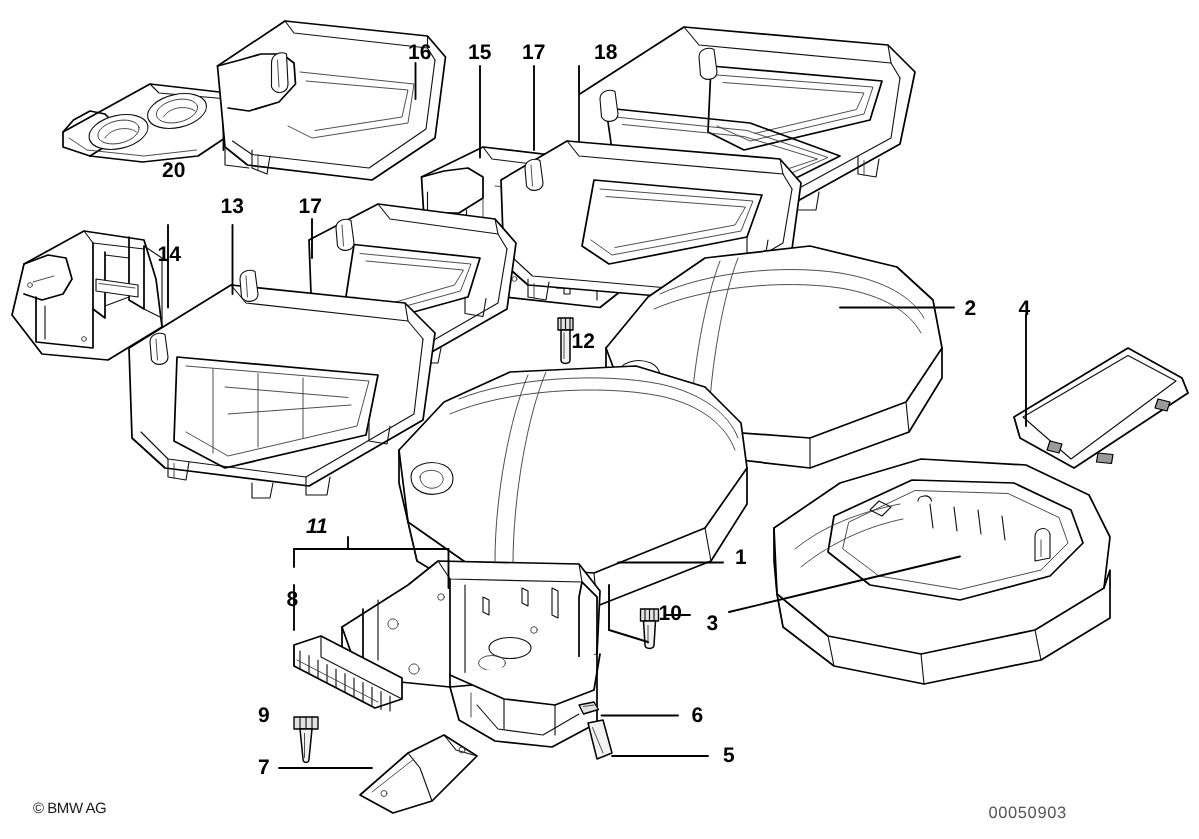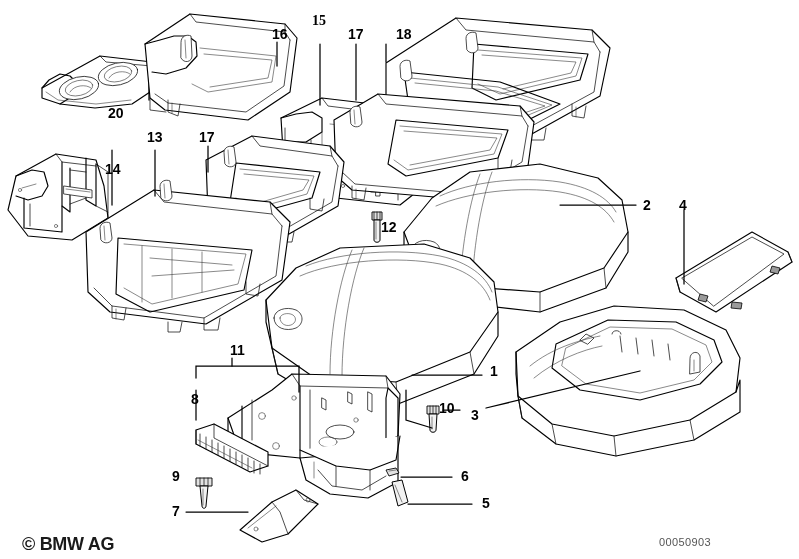--- a/index.html
+++ b/index.html
@@ -33,22 +33,22 @@
     color: #000000;
     line-height: 1;
     white-space: nowrap;
     user-select: none;
   }
   .footer-copy {
     position: absolute;
     left: 22px;
     top: 534px;
     font-family: "Liberation Sans", sans-serif;
-    font-size: 18px;
-    font-weight: bold;
+    font-size: 10px;
+    font-weight: normal;
     color: #1a1a1a;
     letter-spacing: -0.3px;
     white-space: nowrap;
   }
   .footer-code {
     position: absolute;
     left: 659px;
     top: 536px;
     font-family: "Liberation Sans", sans-serif;
     font-size: 11px;
@@ -396,25 +396,25 @@
   <div class="callout" style="left:490px; top:364px;">1</div>
   <div class="callout" style="left:643px; top:198px;">2</div>
   <div class="callout" style="left:471px; top:408px;">3</div>
   <div class="callout" style="left:679px; top:198px;">4</div>
   <div class="callout" style="left:482px; top:496px;">5</div>
   <div class="callout" style="left:461px; top:469px;">6</div>
   <div class="callout" style="left:172px; top:504px;">7</div>
   <div class="callout" style="left:191px; top:392px;">8</div>
   <div class="callout" style="left:172px; top:469px;">9</div>
   <div class="callout" style="left:427px; top:401px;padding-left:12px;">10</div>
-  <div class="callout" style="left:230px; top:343px;">11</div>
+  <div class="callout" style="left:204px; top:343px;font-style:italic;">11</div>
   <div class="callout" style="left:381px; top:220px;">12</div>
   <div class="callout" style="left:147px; top:130px;">13</div>
   <div class="callout" style="left:105px; top:130px;margin-top:32px;">14</div>
-  <div class="callout" style="left:312px; top:14px;font-family:Liberation Serif, serif;">15</div>
+  <div class="callout" style="left:312px; top:27px;">15</div>
   <div class="callout" style="left:272px; top:27px;">16</div>
   <div class="callout" style="left:348px; top:27px;">17</div>
   <div class="callout" style="left:199px; top:130px;">17</div>
   <div class="callout" style="left:396px; top:27px;">18</div>
   <div class="callout" style="left:108px; top:106px;">20</div>
 
   <div class="footer-copy">© BMW AG</div>
   <div class="footer-code">00050903</div>
 
 </div>

